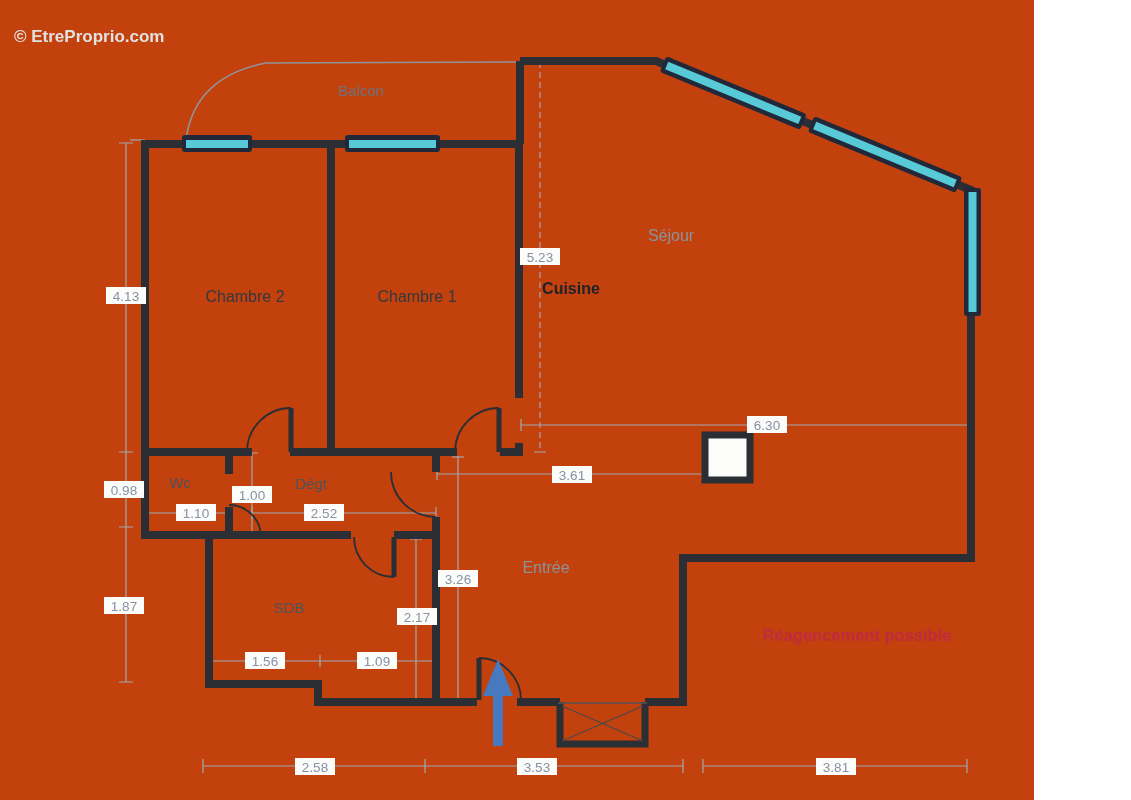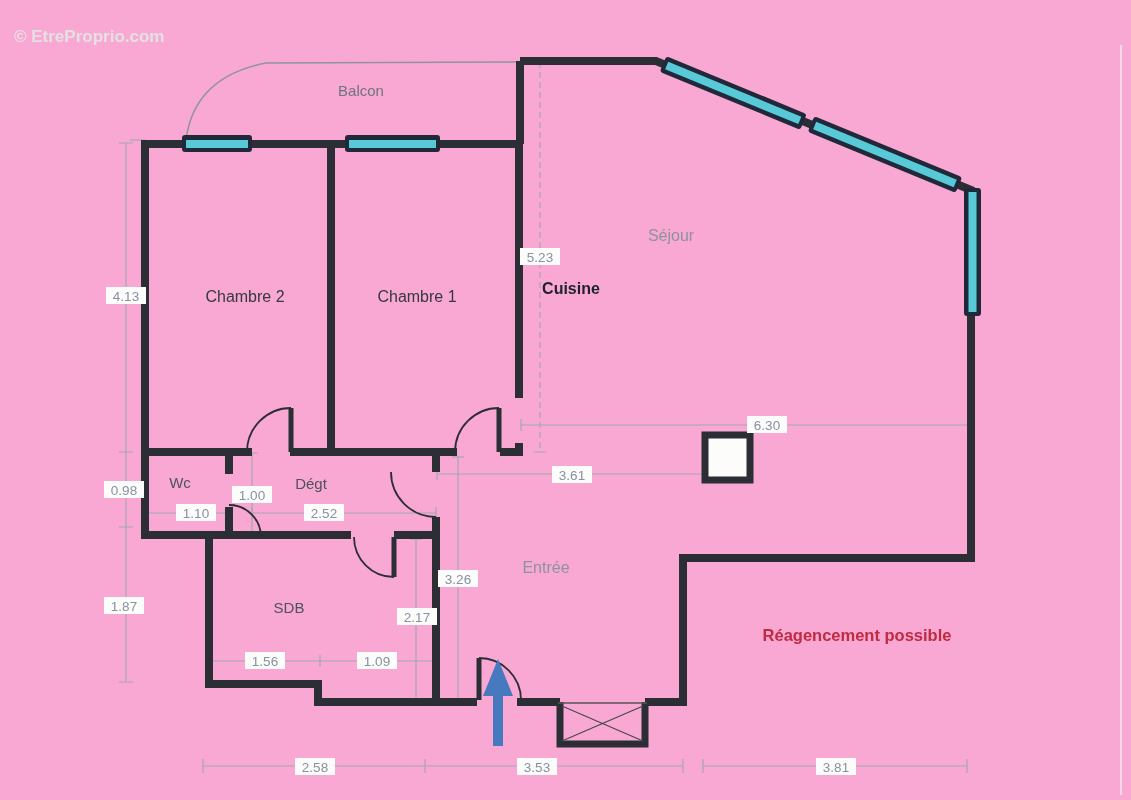--- a/index.html
+++ b/index.html
@@ -1,16 +1,16 @@
 <!DOCTYPE html>
 <html><head>
 <meta charset="utf-8">
 <style>
   html,body{margin:0;padding:0;background:#ffffff;}
-  .canvas{position:relative;width:1131px;height:800px;background:#f9a8d4;overflow:hidden;
+  .canvas{position:relative;width:1034px;height:800px;background:#c2410c;overflow:hidden;
           font-family:"Liberation Sans",sans-serif;}
   svg text{font-family:"Liberation Sans",sans-serif;}
   .wm{fill:#e2e2e2;font-size:17px;font-weight:bold;}
   .room{fill:#4e535b;font-size:15px;text-anchor:middle;}
   .room-dark{fill:#34383f;font-size:16px;text-anchor:middle;}
   .room-light{fill:#8d939c;font-size:16px;text-anchor:middle;}
   .room-balcon{fill:#6e747d;font-size:15px;text-anchor:middle;}
   .room-cuisine{fill:#1e222a;font-size:16px;font-weight:bold;text-anchor:middle;}
   .note{fill:#bf2b40;font-size:16.5px;font-weight:bold;text-anchor:middle;}
   .dim-t{fill:#8691a2;font-size:13.5px;text-anchor:middle;}

